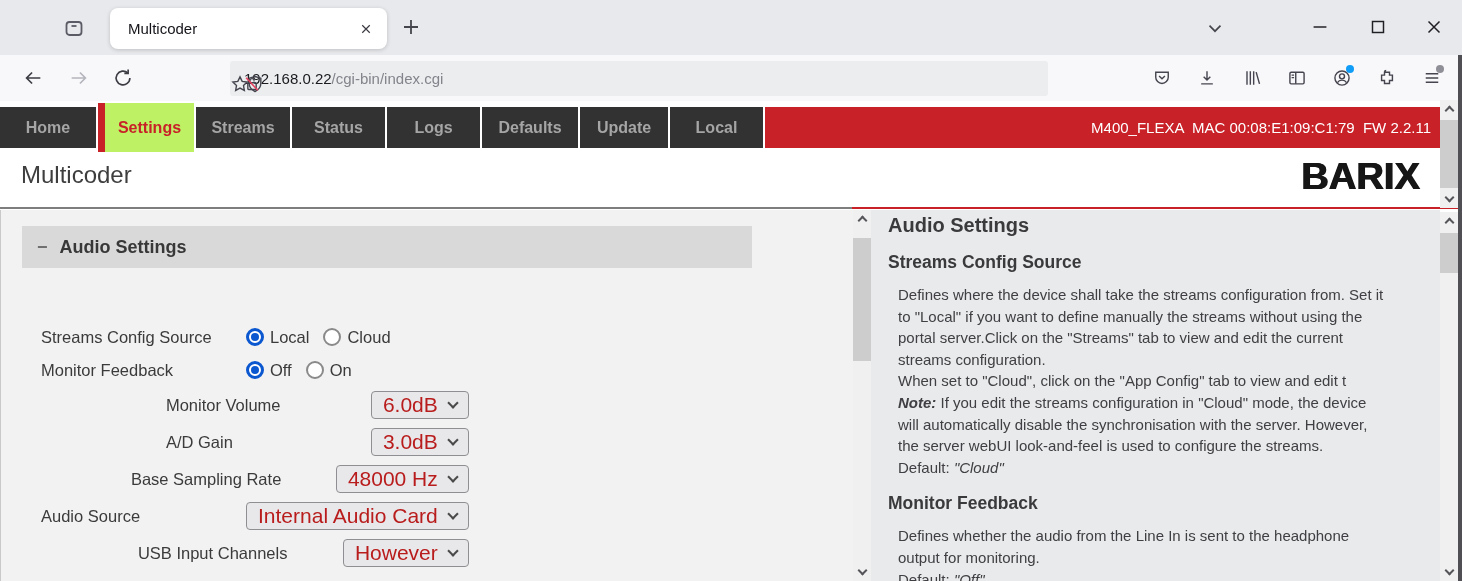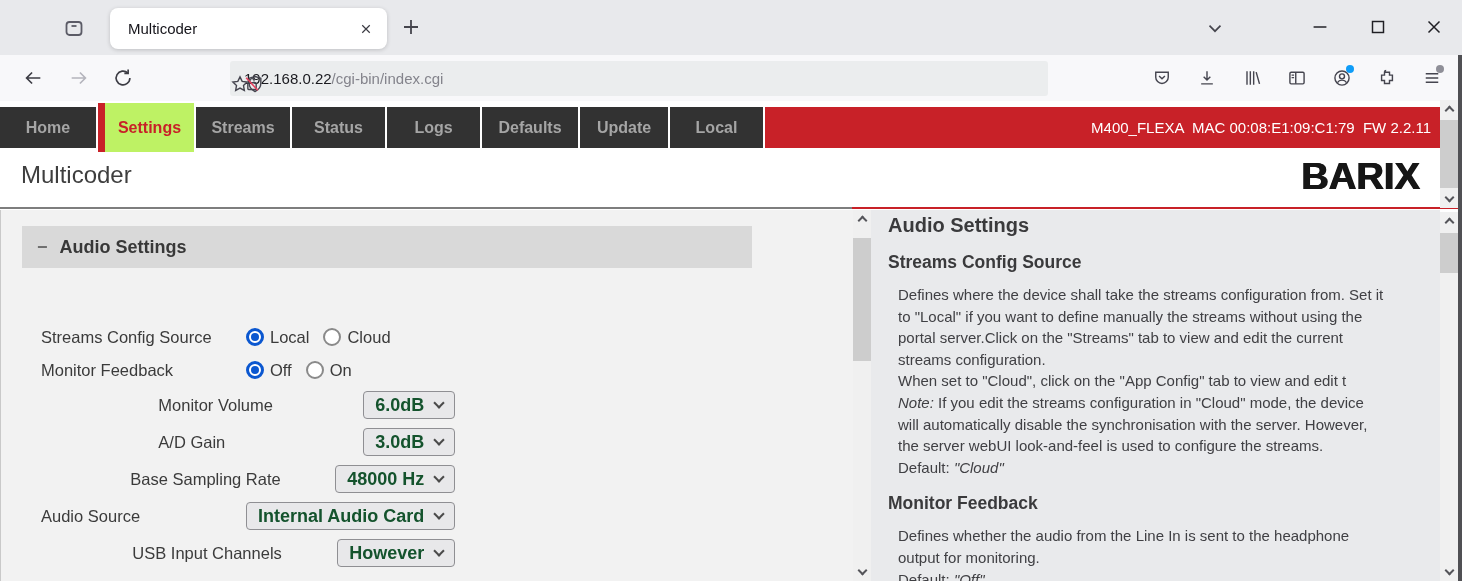--- a/index.html
+++ b/index.html
@@ -68,32 +68,32 @@
   .frow.radio-row { height:24px; margin-bottom:9px; }
   .frow.select-row { height:28px; margin-bottom:9px;justify-content:flex-end; }
   .flabel { width:205px; font-size:16.5px; color:#3b3b3b; flex:0 0 auto; }
   .radios { display:flex; align-items:center; }
   .radio { width:18px; height:18px; border-radius:50%; background:#fff; border:2px solid #8a8a8a; position:relative; flex:0 0 auto; }
   .radio.checked { border:3px solid #0b57d0; }
   .radio.checked::after { content:""; position:absolute; left:2px; top:2px; width:8px; height:8px; border-radius:50%; background:#0b57d0; }
   .rlabel { font-size:16.5px; color:#3b3b3b; margin:0 14px 0 6px; }
   .select { height:28px; background:#e8e8ea; border:1px solid #8f8f93; border-radius:4px;
             display:inline-flex; align-items:center; padding:0 11px; cursor:pointer; }
-  .select .sval { font-size:18px; color:#14532d;font-weight:bold; }
+  .select .sval { font-size:21px; color:#b91c1c; }
   .select .chevd { width:8px; height:8px; border-left:2px solid #4a4a4a; border-top:2px solid #4a4a4a;
                    transform:rotate(225deg); margin-left:11px; margin-top:-4px; }
 
   
   .helpframe { position:absolute; left:871px; top:1px; width:569px; height:371px; background:#e9eaec;
                overflow:hidden; padding:4px 0 0 17px; }
   .help-h1 { font-size:20px; font-weight:bold; color:#3a3a3c; margin-bottom:15px; }
   .help-h2 { font-size:17.5px; font-weight:bold; color:#3a3a3c; margin:15px 0 11px; }
   .help-body { margin-left:10px; width:540px; font-size:15px; line-height:21.6px; color:#404044; }
   .pre { white-space:pre-line; }
-  .note-b { font-weight:normal; font-style:italic; }
+  .note-b { font-weight:bold; font-style:italic; }
   .def-i { font-style:italic; }
 
   
   .sbar { position:absolute; width:18px; background:#f0f0f0; }
   .sbar .sbtn { position:absolute; left:0; width:18px; height:18px; background:#f0f0f0;
                 display:flex; align-items:center; justify-content:center; }
   .sbar .sbtn.up { top:0; } .sbar .sbtn.dn { bottom:0; }
   .chevu { width:7px; height:7px; border-left:2px solid #55555a; border-top:2px solid #55555a; transform:rotate(45deg) ; margin-top:3px;}
   .chevdn { width:7px; height:7px; border-left:2px solid #55555a; border-top:2px solid #55555a; transform:rotate(225deg); margin-bottom:3px;}
   .thumb { position:absolute; left:0; width:18px; background:#cdcdcd; }

